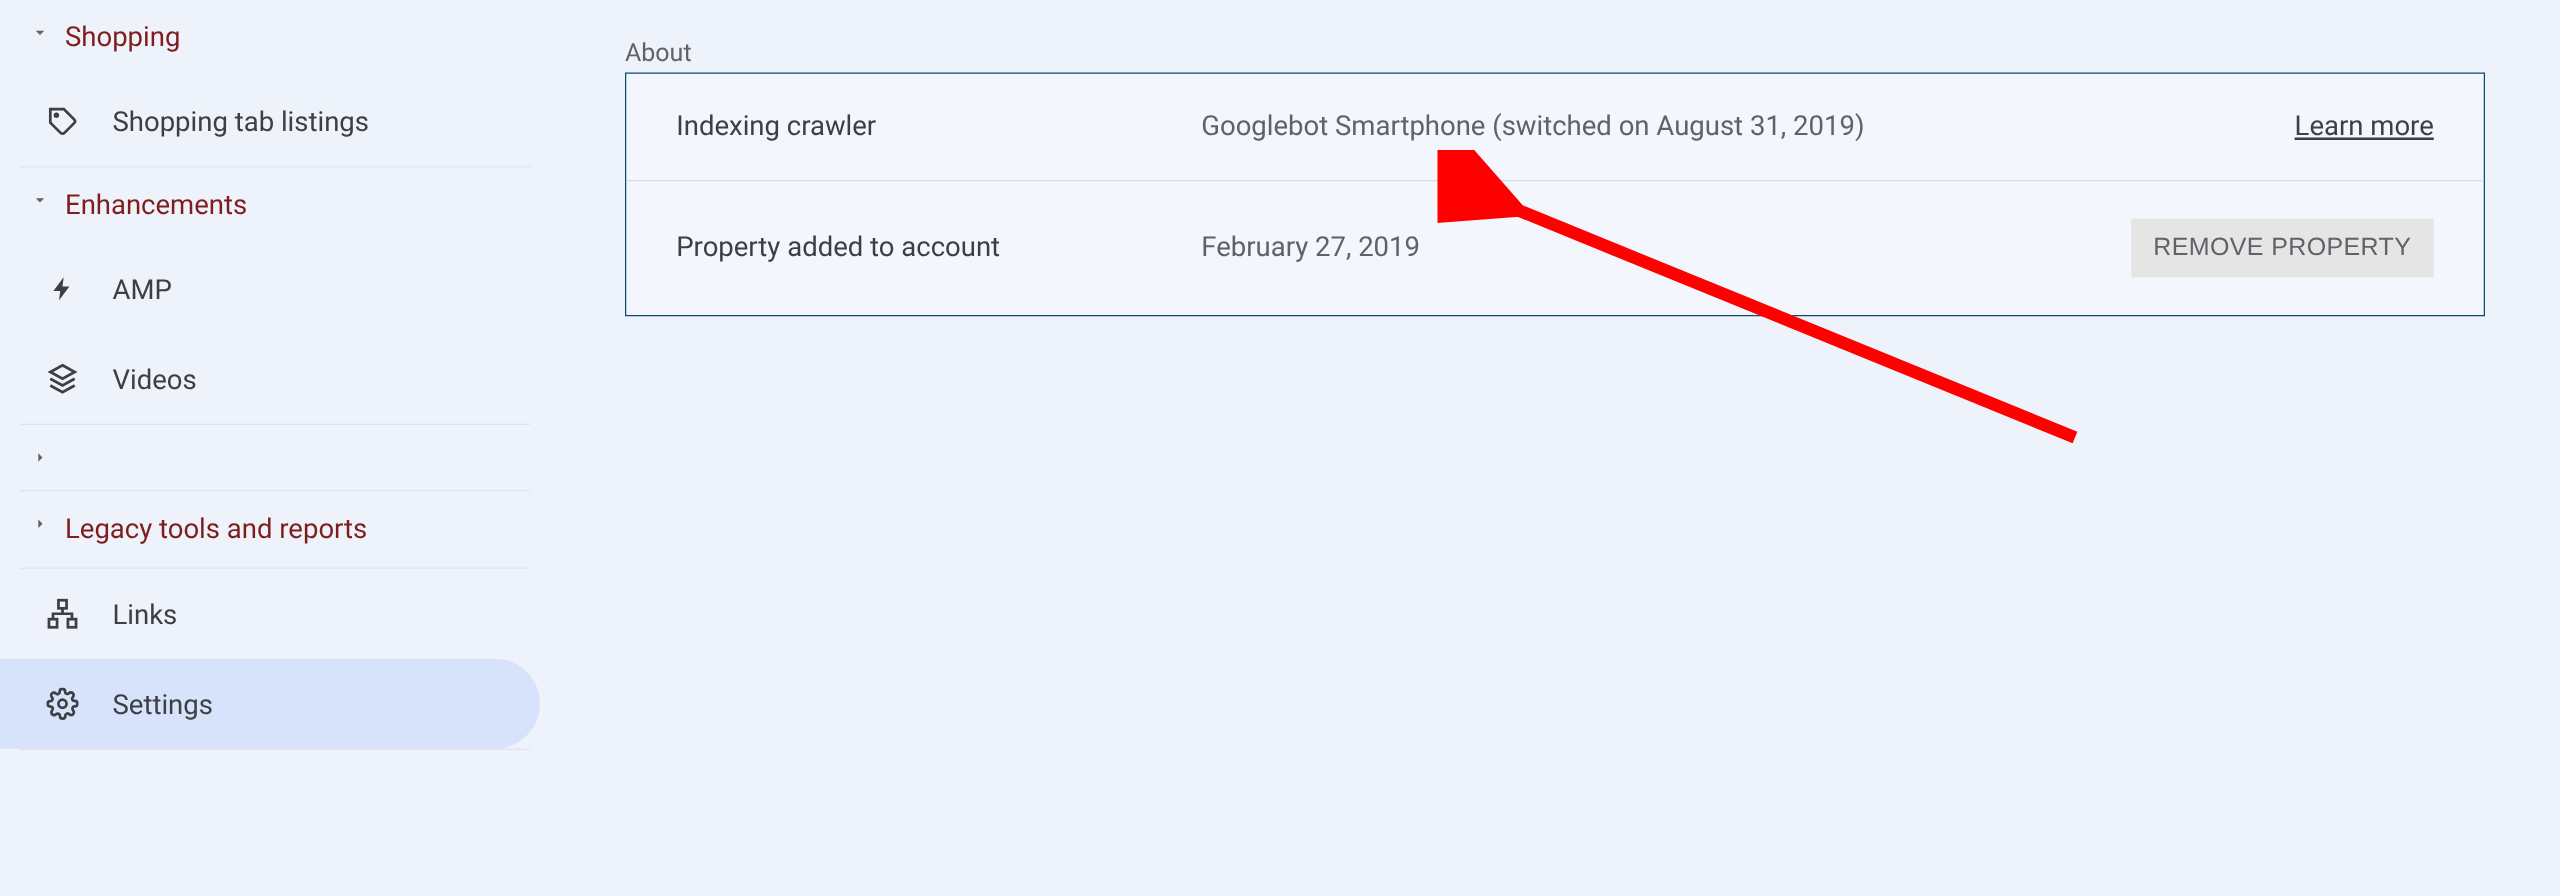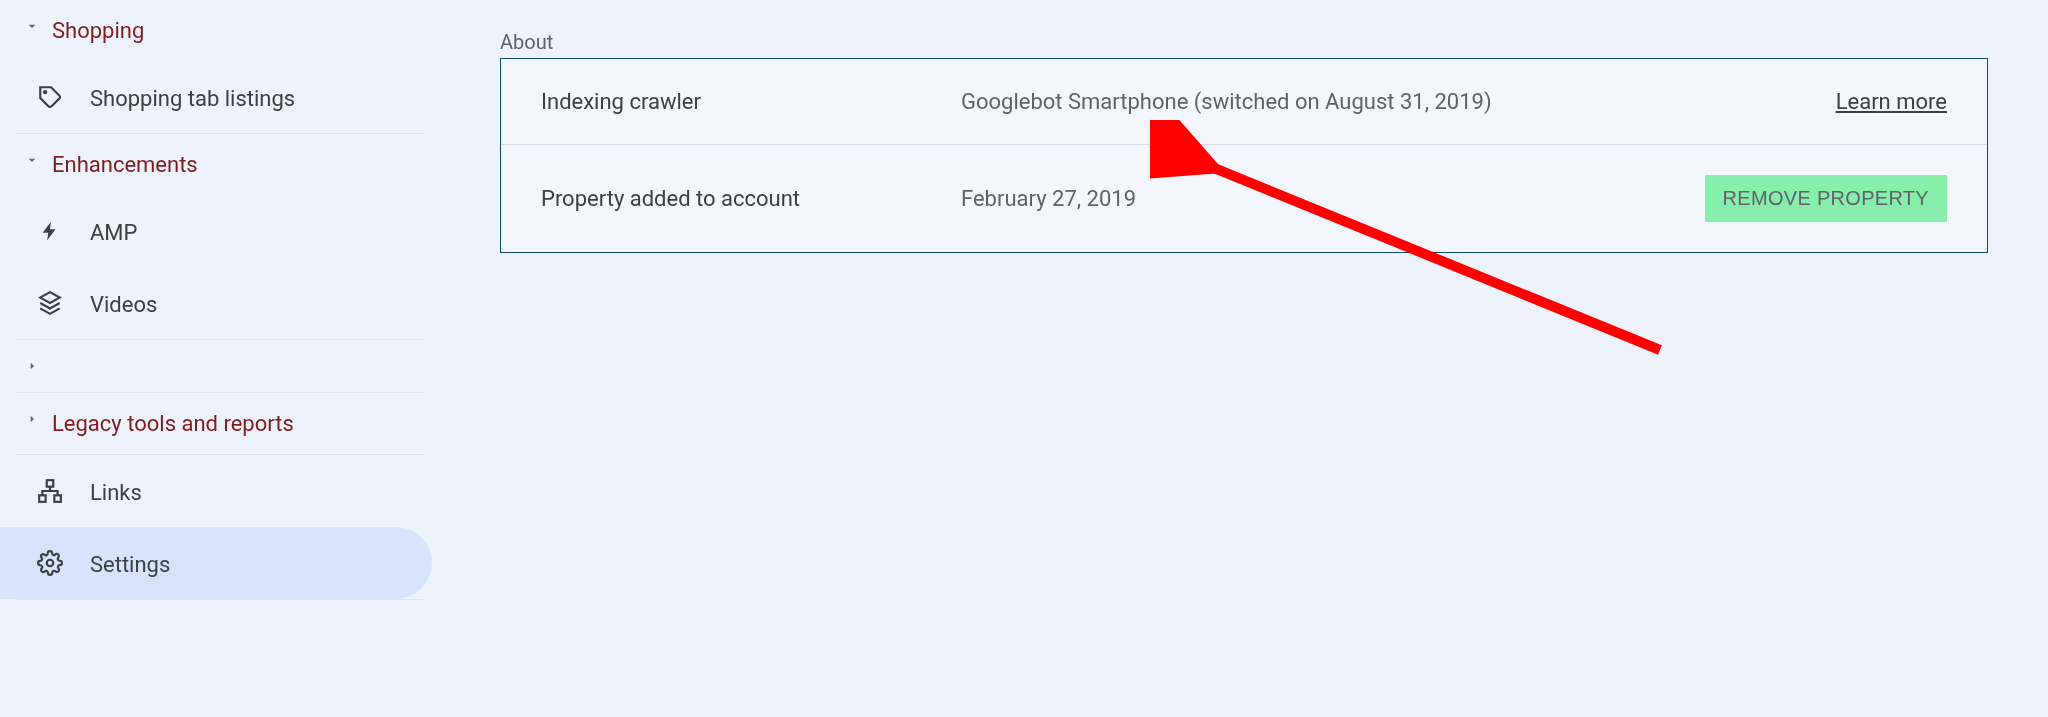--- a/index.html
+++ b/index.html
@@ -100,21 +100,21 @@
     flex: 1;
     color: #5f6368;
     font-size: 22px;
   }
   .row .action a {
     color: #3c4043;
     font-size: 22px;
     text-decoration: underline;
   }
   .row .action button {
-    background: #86efac;
+    background: #e5e5e5;
     border: none;
     color: #5f6368;
     font-size: 20px;
     font-weight: 500;
     letter-spacing: 0.3px;
     padding: 12px 18px;
     cursor: pointer;
   }
   
   .arrow-svg {

